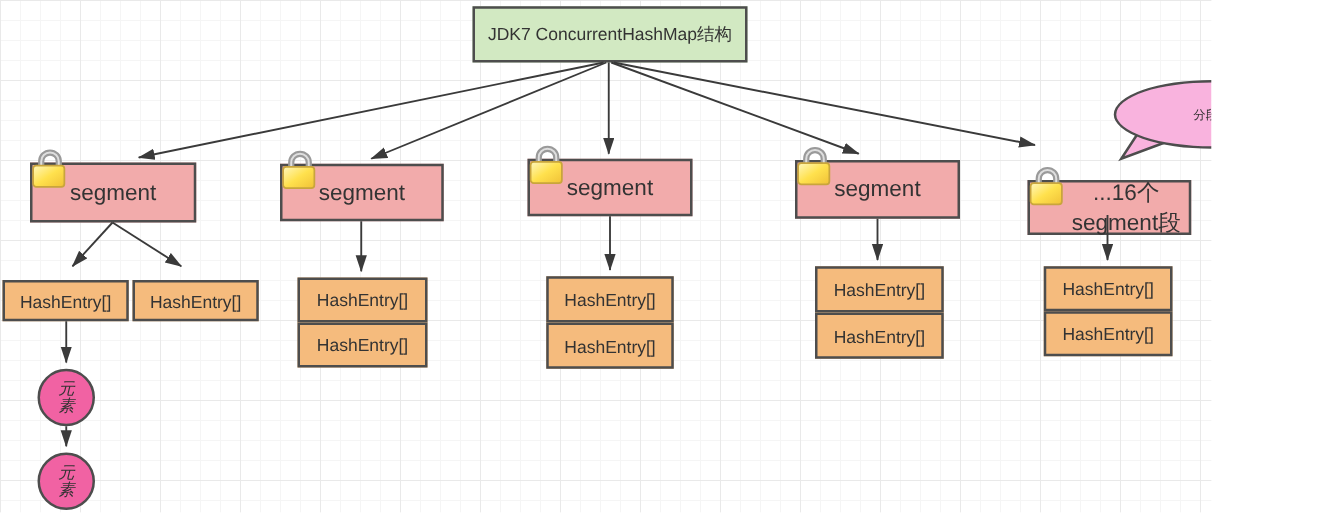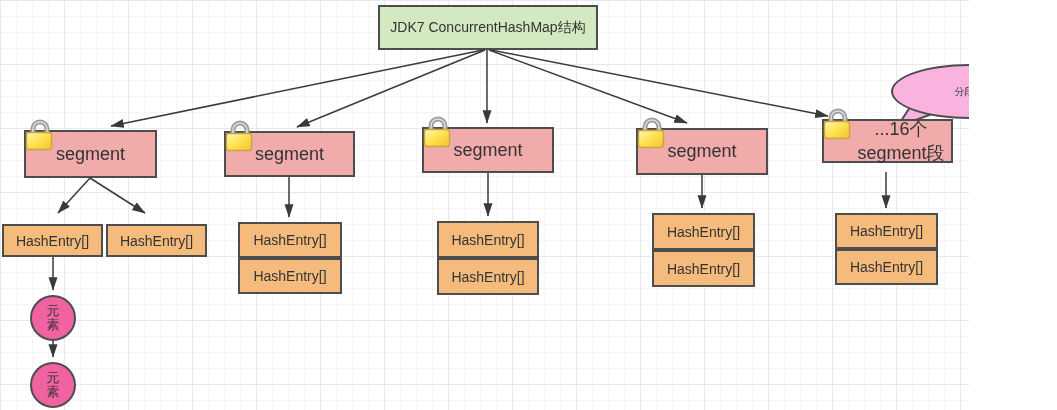--- a/index.html
+++ b/index.html
@@ -41,20 +41,21 @@
     background: #f162a3;
     border-radius: 50%;
     font-size: 13px;
     line-height: 1.1;
   }
   .element-circle .vlabel {
     display: inline-block;
     width: 1em;
     word-break: break-all;
     text-align: right;
+    font-style: italic;
   }
 
   .callout-ellipse {
     background: #f9b3de;
     border-radius: 50% / 50%;
     font-size: 10px;
   }
 
   .lock {
     position: absolute;
@@ -127,21 +128,21 @@
 
   <div class="node segment-box" style="left:636px; top:128px; width:132px; height:47px;">
     <svg class="lock" viewBox="0 0 30 34">
       <path d="M8 17 v-6 a7 7 0 0 1 14 0 v6" fill="none" stroke="#9a9a9a" stroke-width="5"></path>
       <path d="M8 17 v-6 a7 7 0 0 1 14 0 v6" fill="none" stroke="#dedede" stroke-width="1.6"></path>
       <rect x="1.5" y="14.5" width="25" height="17" rx="2.5" fill="url(#lockgrad)" stroke="#c9a53c" stroke-width="1.4"></rect>
     </svg>
     <span>segment</span>
   </div>
 
-  <div class="node segment-box" style="left:822px; top:119px; width:131px; height:44px;padding-left:27px;">
+  <div class="node segment-box" style="left:822px; top:144px; width:131px; height:44px;padding-left:27px;">
     <svg class="lock" viewBox="0 0 30 34">
       <path d="M8 17 v-6 a7 7 0 0 1 14 0 v6" fill="none" stroke="#9a9a9a" stroke-width="5"></path>
       <path d="M8 17 v-6 a7 7 0 0 1 14 0 v6" fill="none" stroke="#dedede" stroke-width="1.6"></path>
       <rect x="1.5" y="14.5" width="25" height="17" rx="2.5" fill="url(#lockgrad)" stroke="#c9a53c" stroke-width="1.4"></rect>
     </svg>
     <span>...16个segment段</span>
   </div>
 
   <div class="node entry-box" style="left:2px; top:224px; width:101px; height:33px;">
     <span>HashEntry[]</span>

